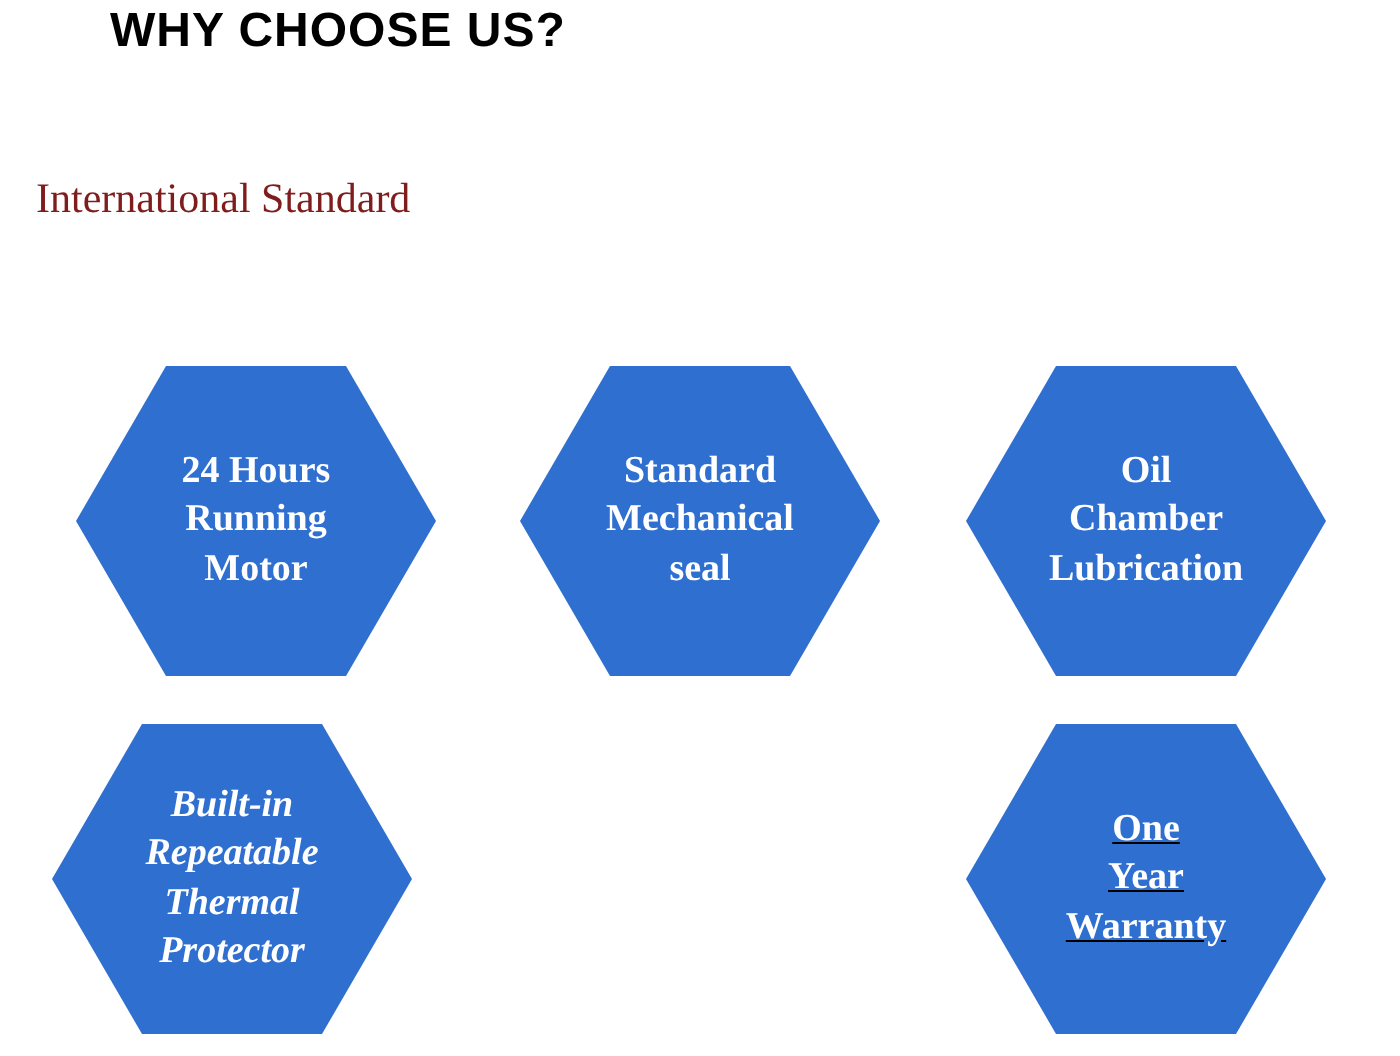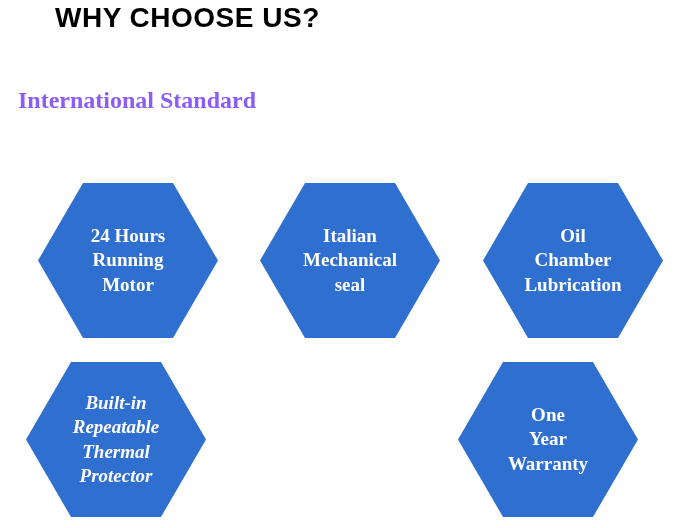--- a/index.html
+++ b/index.html
@@ -18,31 +18,31 @@
     position: relative;
     width: 700px;
     height: 528px;
   }
   .main-title {
     position: absolute;
     left: 55px;
     top: 2px;
     font-family: "Liberation Sans", sans-serif;
     font-weight: bold;
-    font-size: 28px;
+    font-size: 24px;
     letter-spacing: 0.5px;
     color: #000000;
     white-space: nowrap;
   }
   .subhead {
     position: absolute;
     font-family: "Liberation Serif", serif;
-    font-weight: bold;
-    font-size: 24px;
-    color: #8b5cf6;
+    font-weight: normal;
+    font-size: 21px;
+    color: #7f1d1d;
     white-space: nowrap;
   }
   .subhead-left {
     left: 18px;
     top: 87px;
   }
   .subhead-right {
     left: 307px;
     top: 87px;
   }
@@ -87,39 +87,39 @@
 
   <div class="hexgrid">
 
     <div class="hex" style="left:38px; top:183px;">
       <span class="hex-label">24 Hours
 Running
 Motor</span>
     </div>
 
     <div class="hex" style="left:260px; top:183px;">
-      <span class="hex-label">Italian
+      <span class="hex-label">Standard
 Mechanical
 seal</span>
     </div>
 
     <div class="hex" style="left:483px; top:183px;">
       <span class="hex-label">Oil
 Chamber
 Lubrication</span>
     </div>
 
     <div class="hex" style="left:26px; top:362px;font-style:italic;">
       <span class="hex-label">Built-in
 Repeatable
 Thermal
 Protector</span>
     </div>
 
 
-    <div class="hex" style="left:458px; top:362px;">
+    <div class="hex" style="left:483px; top:362px;text-decoration:underline;">
       <span class="hex-label">One
 Year
 Warranty</span>
     </div>
 
   </div>
 </div>
 
 </body></html>

